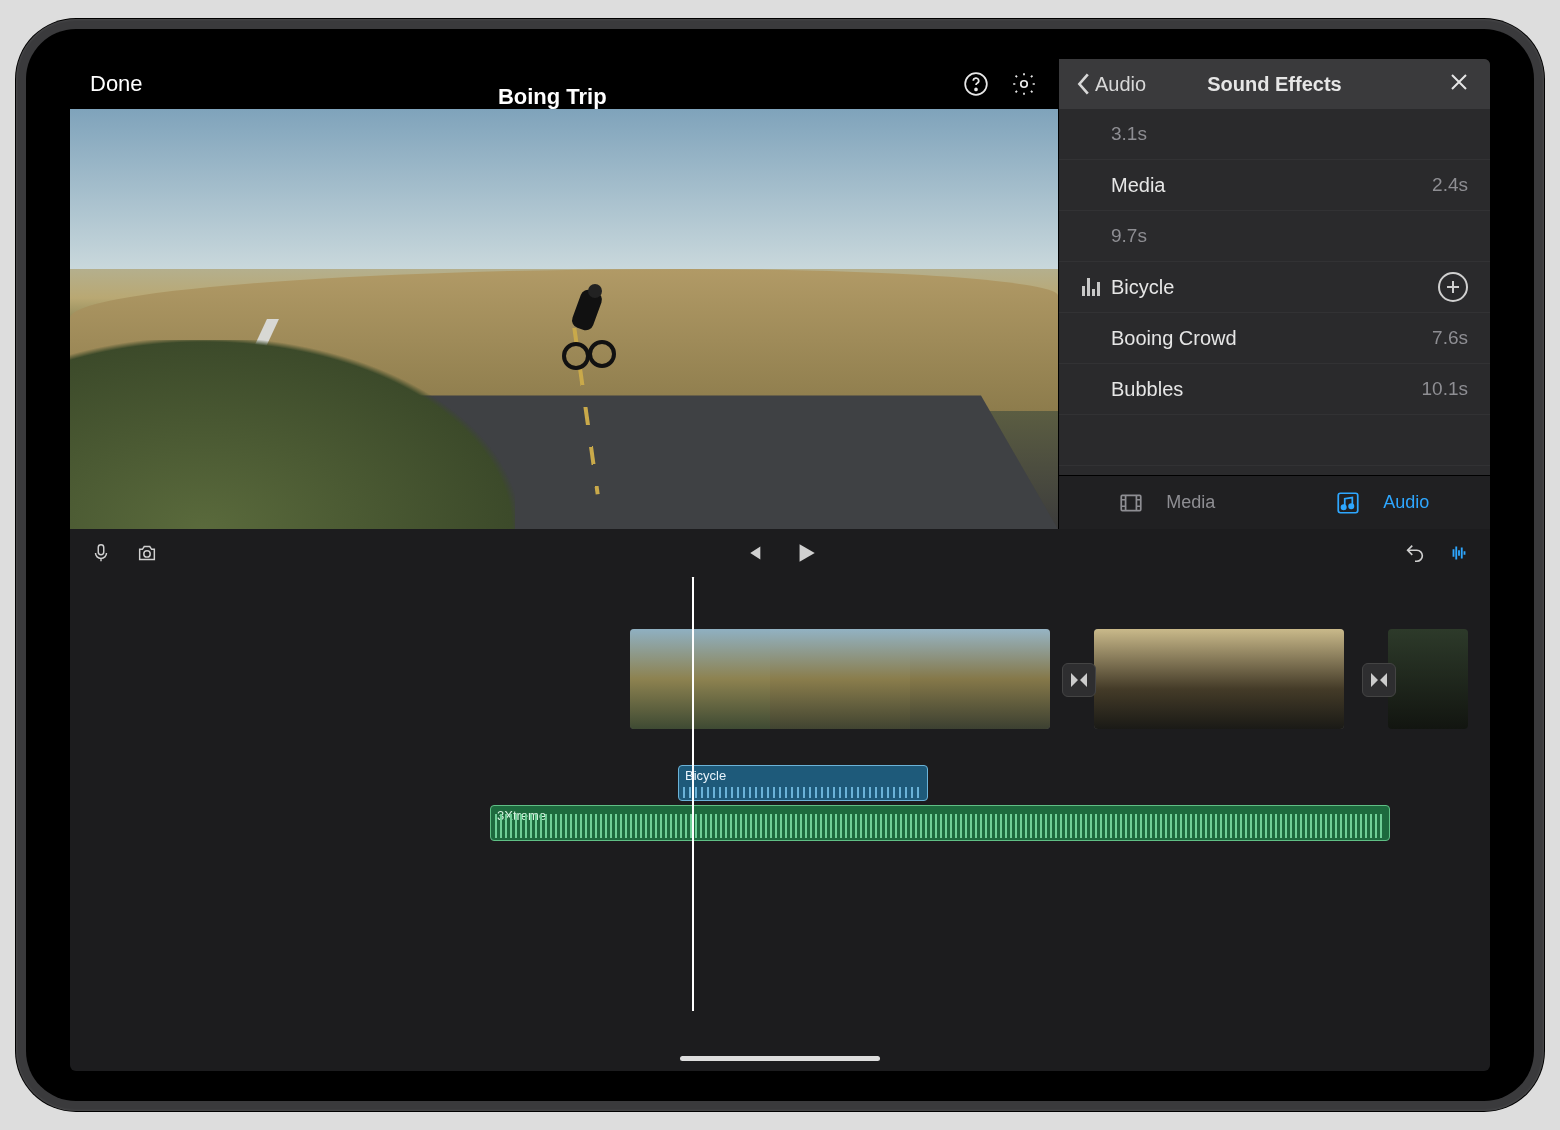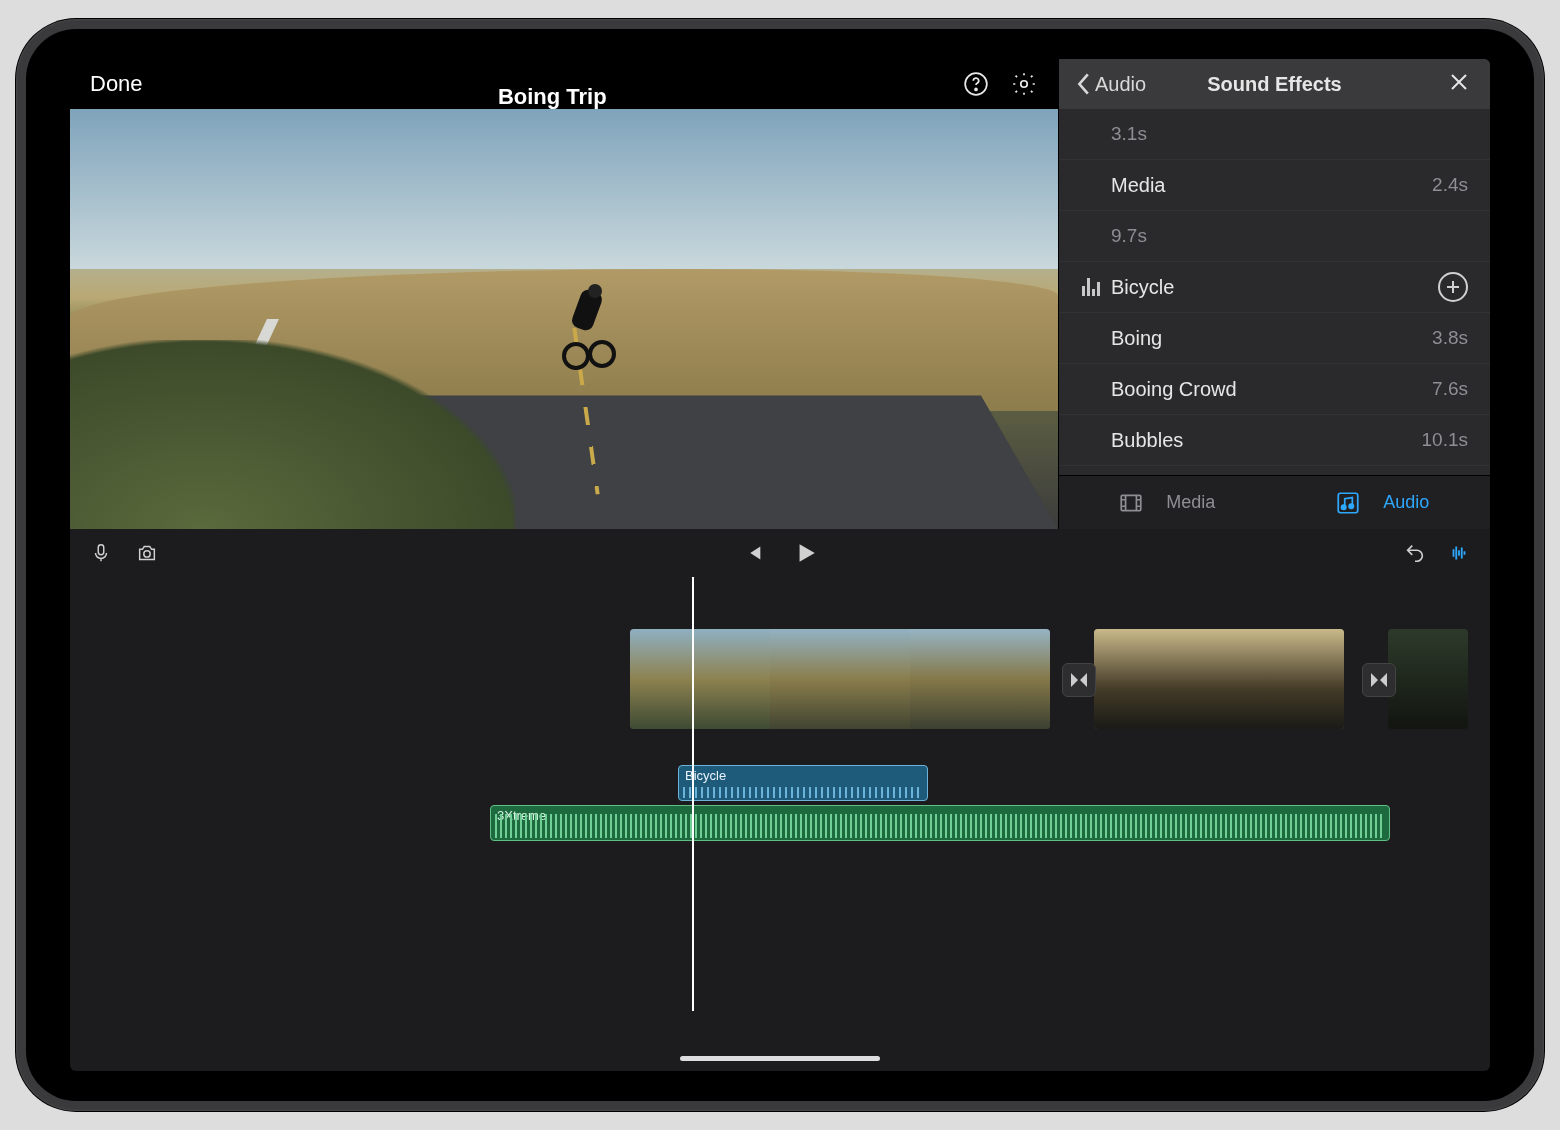--- a/index.html
+++ b/index.html
@@ -351,25 +351,20 @@
                 </div>
                 <div class="name">Bicycle</div>
                 <div class="add-btn">
                   <svg width="18" height="18" viewBox="0 0 18 18" stroke="currentColor" stroke-width="2">
                     <path d="M9 3v12M3 9h12"></path>
                   </svg>
                 </div>
               </div>
               <div class="sfx-item">
                 <div class="play-ind"></div>
-                <div class="name">Boing</div>
-                <div class="dur">3.8s</div>
-              </div>
-              <div class="sfx-item">
-                <div class="play-ind"></div>
                 <div class="name">Booing Crowd</div>
                 <div class="dur">7.6s</div>
               </div>
               <div class="sfx-item">
                 <div class="play-ind"></div>
                 <div class="name">Bubbles</div>
                 <div class="dur">10.1s</div>
               </div>
               <div class="sfx-item">
                 <div class="play-ind"></div>

